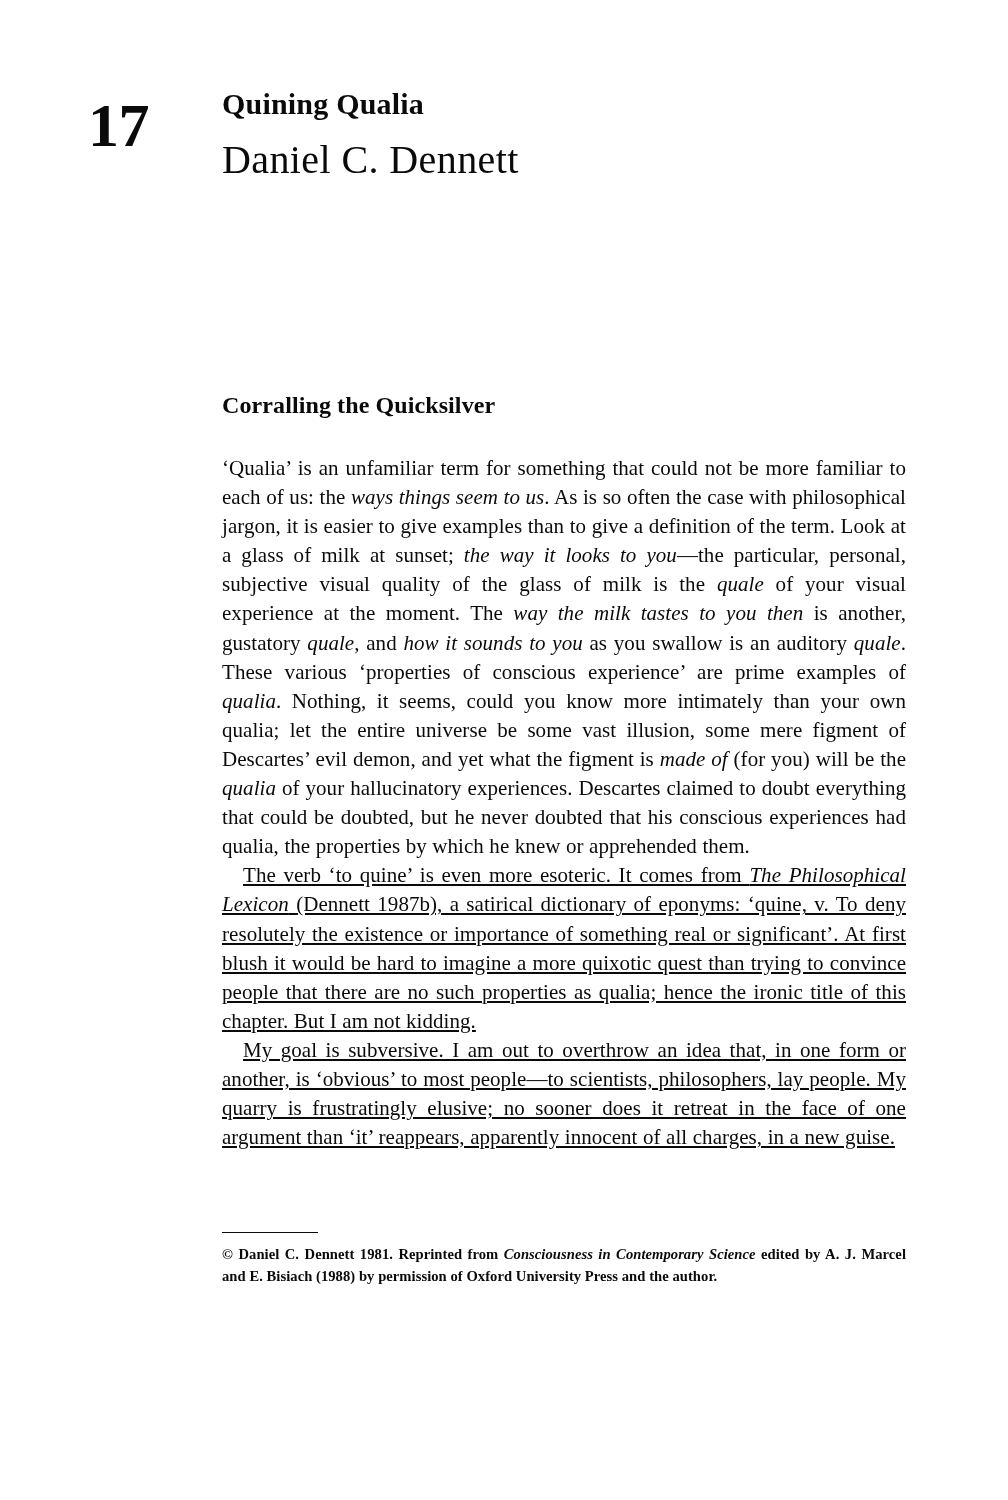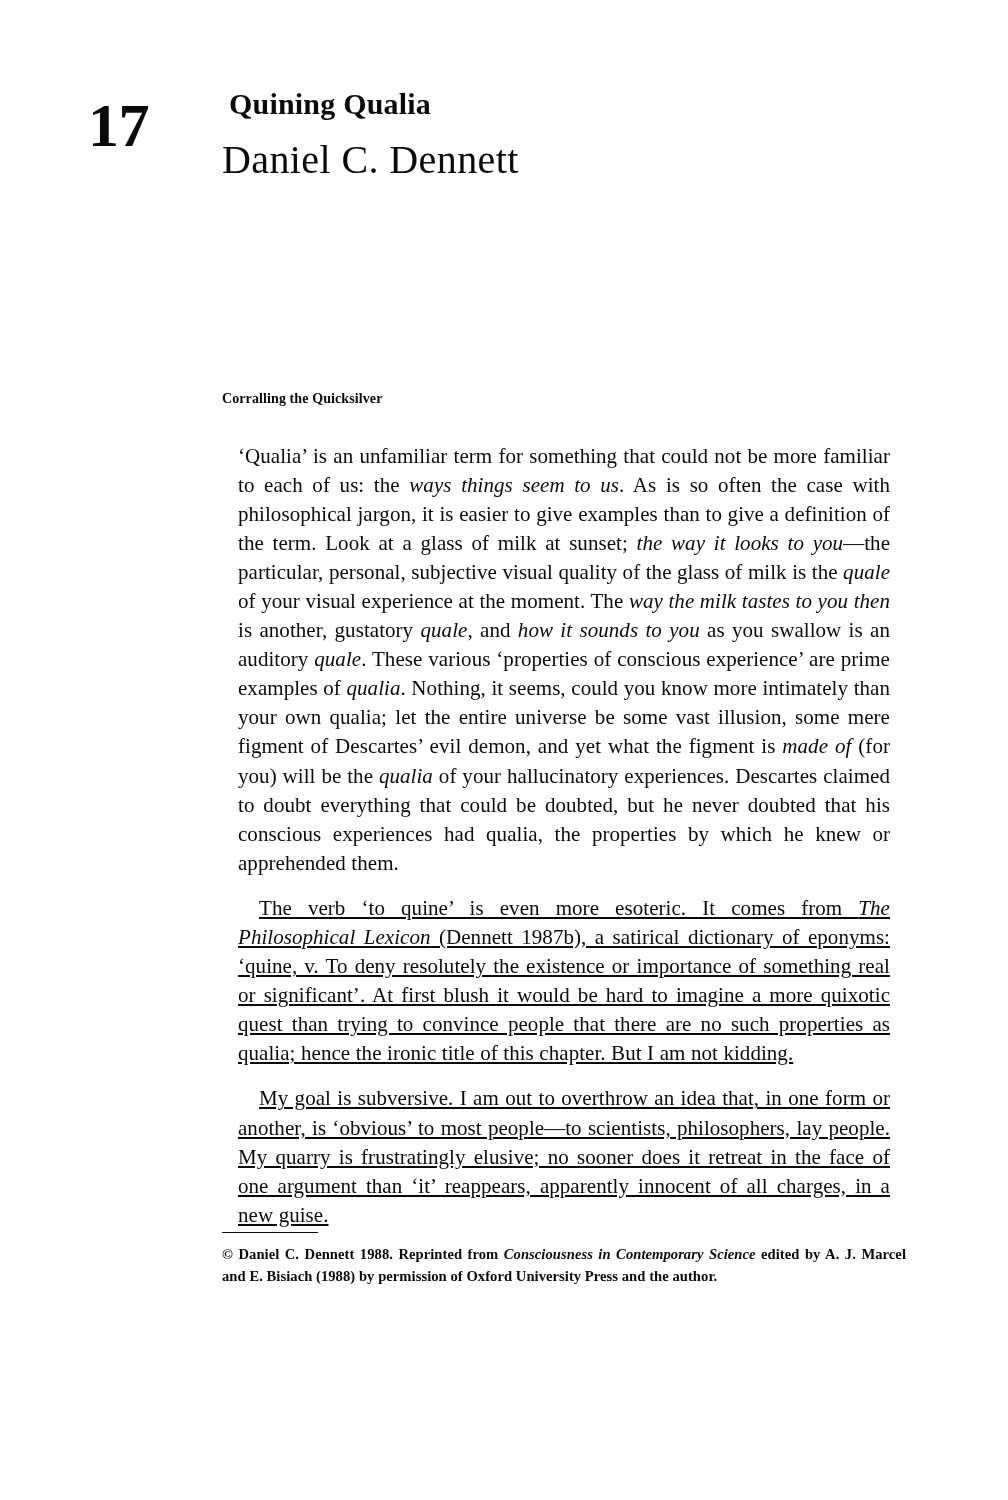--- a/index.html
+++ b/index.html
@@ -42,50 +42,49 @@
     font-family: "Liberation Serif", "DejaVu Serif", serif;
   }
   .chapter-title {
     position: absolute;
     left: 222px;
     top: 18px;
     font-size: 30px;
     font-weight: bold;
     line-height: 1.2;
     letter-spacing: 0.2px;
-    margin-left: 7px;
   }
   .chapter-author {
     position: absolute;
     left: 222px;
     top: 88px;
     font-size: 40px;
     font-weight: normal;
     line-height: 1.2;
     letter-spacing: 0.4px;
   }
 
   
   .body-col {
     position: absolute;
     left: 222px;
     top: 390px;
     width: 684px;
   }
 
   .section-heading {
-    font-size: 14px;
+    font-size: 24px;
     font-weight: bold;
     letter-spacing: 0.1px;
     margin: 0 0 34px 0;
     line-height: 1.25;
   }
 
   p.para {
-    margin: 16px;
+    margin: 0;
     font-size: 21px;
     line-height: 29.1px;
     text-align: justify;
     text-justify: inter-word;
     letter-spacing: 0.05px;
     word-spacing: 0.2px;
     hyphens: manual;
   }
   p.para + p.para {
     text-indent: 21px;
@@ -137,16 +136,16 @@
     <p class="para"><span>‘Qualia’ is an unfamiliar term for something that could not be more familiar to each of us: the </span><i>ways things seem to us</i><span>. As is so often the case with philosophical jargon, it is easier to give examples than to give a definition of the term. Look at a glass of milk at sunset; </span><i>the way it looks to you</i><span>—the particular, personal, subjective visual quality of the glass of milk is the </span><i>quale</i><span> of your visual experience at the moment. The </span><i>way the milk tastes to you then</i><span> is another, gustatory </span><i>quale</i><span>, and </span><i>how it sounds to you</i><span> as you swallow is an auditory </span><i>quale</i><span>. These various ‘properties of conscious experience’ are prime examples of </span><i>qualia</i><span>. Nothing, it seems, could you know more intimately than your own qualia; let the entire universe be some vast illusion, some mere figment of Descartes’ evil demon, and yet what the figment is </span><i>made of</i><span> (for you) will be the </span><i>qualia</i><span> of your hallucinatory experiences. Descartes claimed to doubt everything that could be doubted, but he never doubted that his conscious experiences had qualia, the properties by which he knew or apprehended them.</span></p>
 
     <p class="para"><span>The verb ‘to quine’ is even more esoteric. It comes from </span><i>The Philosophical Lexicon</i><span> (Dennett 1987b), a satirical dictionary of eponyms: ‘quine, v. To deny resolutely the existence or importance of something real or significant’. At first blush it would be hard to imagine a more quixotic quest than trying to convince people that there are no such properties as qualia; hence the ironic title of this chapter. But I am not kidding.</span></p>
 
     <p class="para"><span>My goal is subversive. I am out to overthrow an idea that, in one form or another, is ‘obvious’ to most people—to scientists, philosophers, lay people. My quarry is frustratingly elusive; no sooner does it retreat in the face of one argument than ‘it’ reappears, apparently innocent of all charges, in a new guise.</span></p>
 
   </div>
 
   <div class="footnote">
     <div class="footnote-rule"></div>
-    <p class="footnote-text"><span>© Daniel C. Dennett 1988. Reprinted from </span><i>Consciousness in Contemporary Science</i><span> edited by A. J. Marcel and E. Bisiach (1988) by permission of Oxford University Press and the author.</span></p>
+    <p class="footnote-text"><span>© Daniel C. Dennett 1981. Reprinted from </span><i>Consciousness in Contemporary Science</i><span> edited by A. J. Marcel and E. Bisiach (1988) by permission of Oxford University Press and the author.</span></p>
   </div>
 
 </div>
 
 </body></html>

